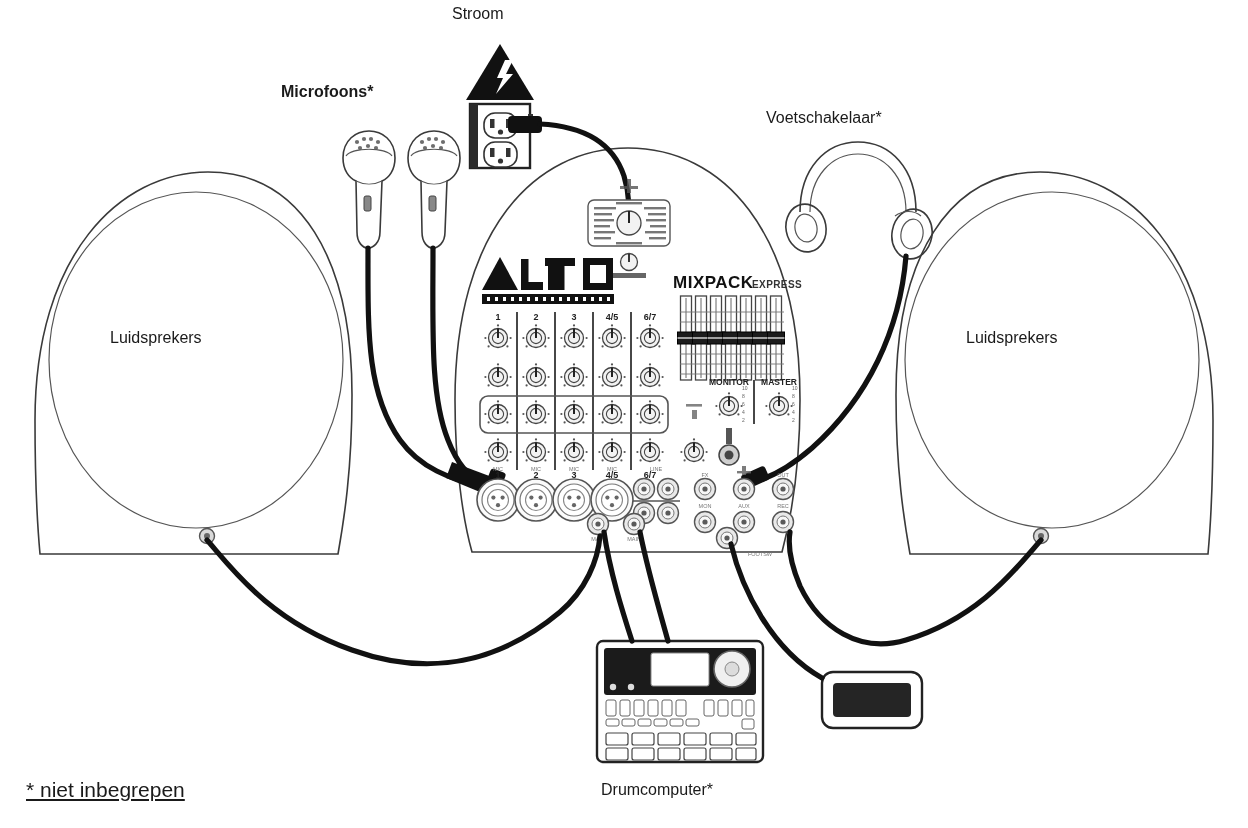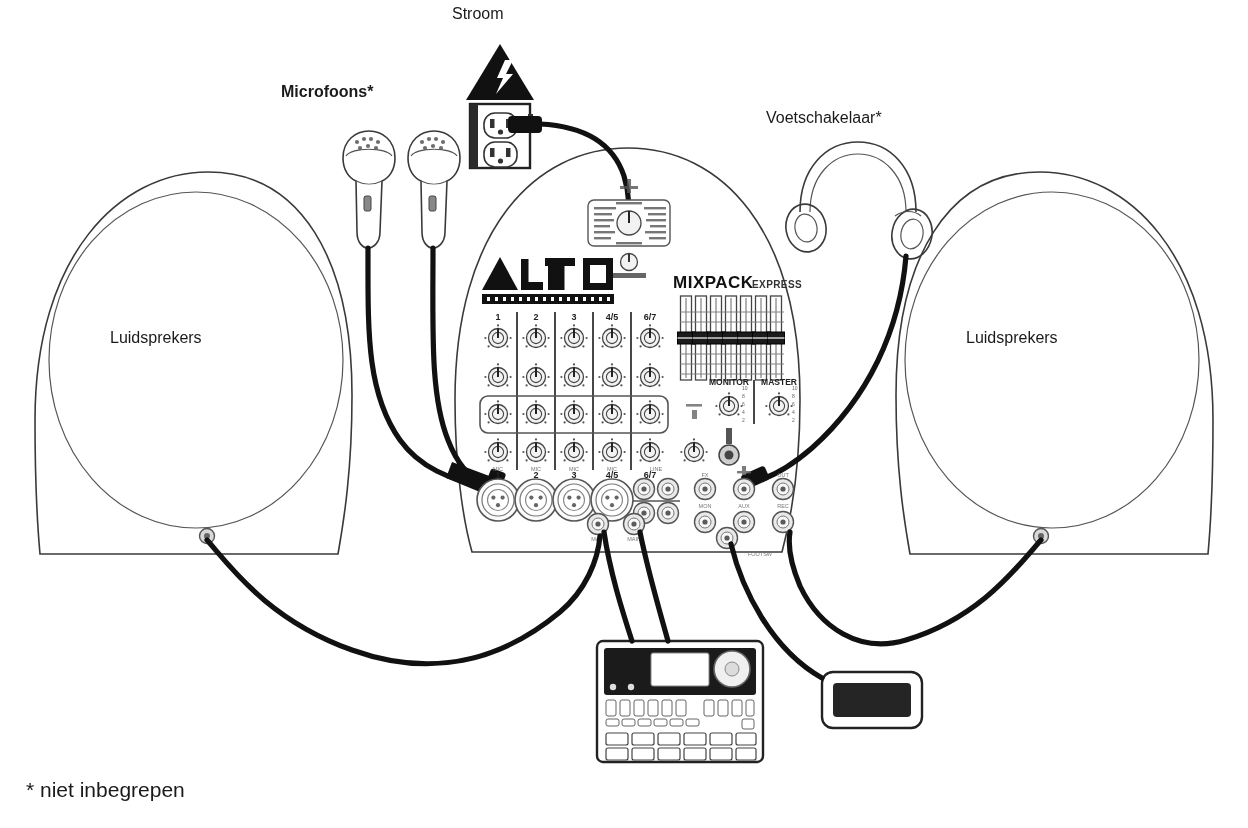--- a/index.html
+++ b/index.html
@@ -603,16 +603,17 @@
 
   <div class="lbl lbl-big" style="left:281px; top:84px;font-weight:bold;">Microfoons*</div>
 
   <div class="lbl lbl-big" style="left:766px; top:110px;">Voetschakelaar*</div>
 
   <div class="lbl lbl-big" style="left:110px; top:330px;">Luidsprekers</div>
 
   <div class="lbl lbl-big" style="left:966px; top:330px;">Luidsprekers</div>
 
 
-
-  <div class="lbl lbl-note" style="left:26px; top:779px;">* niet inbegrepen</div>
+  <div class="lbl lbl-big" style="left:601px; top:782px;">Drumcomputer*</div>
+
+  <div class="lbl lbl-note" style="left:26px; top:779px;text-decoration:underline;">* niet inbegrepen</div>
 
 </div>
 
 </body></html>

